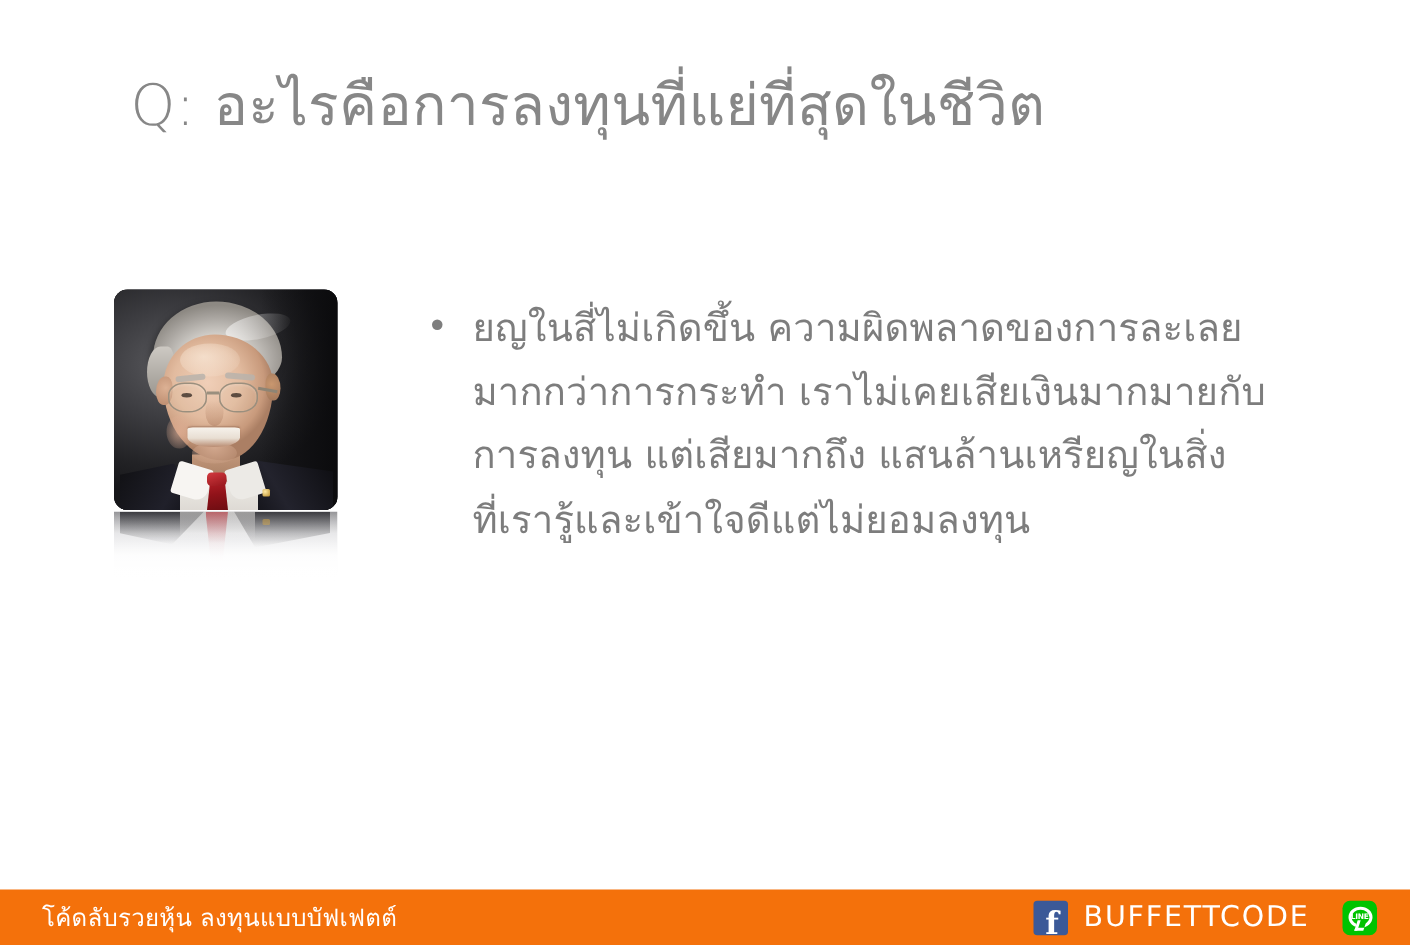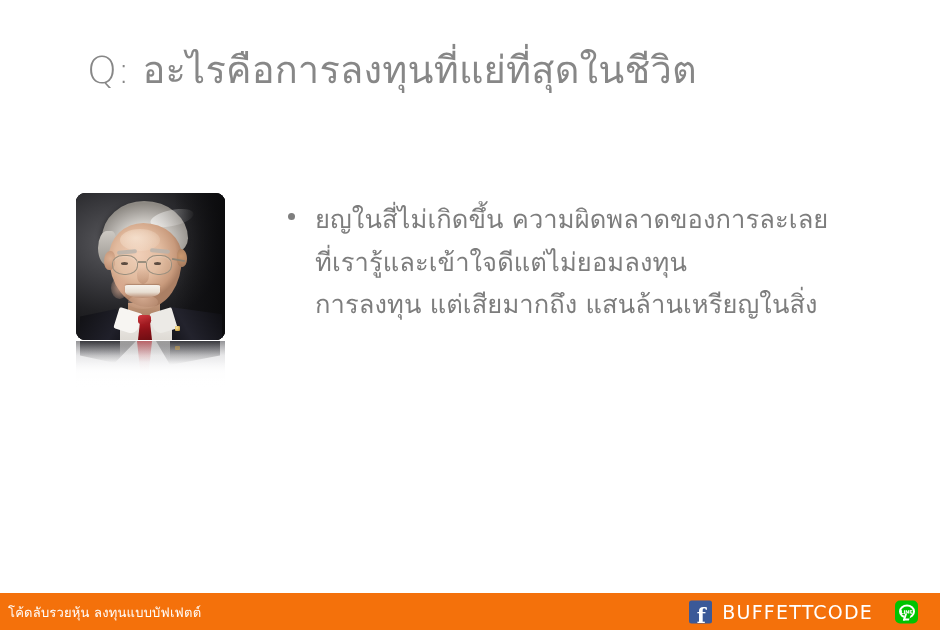--- a/index.html
+++ b/index.html
@@ -366,24 +366,24 @@
     left: 0;
     bottom: 0;
     width: 940px;
     height: 37px;
     background: #f4710b;
     display: flex;
     align-items: center;
   }
   #footer-left {
     position: absolute;
-    left: 8px;
+    left: 28px;
     top: 50%;
     transform: translateY(-50%);
-    font-size: 13px;
+    font-size: 16px;
     font-weight: 300;
     color: #ffffff;
     white-space: nowrap;
     letter-spacing: 0.2px;
   }
   #footer-social {
     position: absolute;
     right: 22px;
     top: 50%;
     transform: translateY(-50%);
@@ -519,22 +519,23 @@
       <div class="refl-pin"></div>
       <div class="refl-fade"></div>
     </div>
   </div>
 
   <div id="body-block">
     <div id="bullet-row">
       <span id="bullet-dot"></span>
       <div id="body-text">
         <span class="ln">ยญในสี่ไม่เกิดขึ้น ความผิดพลาดของการละเลย</span>
+        <span class="ln">มากกว่าการกระทำ เราไม่เคยเสียเงินมากมายกับ</span>
+        <span class="ln">การลงทุน แต่เสียมากถึง แสนล้านเหรียญในสิ่ง</span>
         <span class="ln">ที่เรารู้และเข้าใจดีแต่ไม่ยอมลงทุน</span>
-        <span class="ln">การลงทุน แต่เสียมากถึง แสนล้านเหรียญในสิ่ง</span>
       </div>
     </div>
   </div>
 
   <div id="footer-bar">
     <div id="footer-left">โค้ดลับรวยหุ้น ลงทุนแบบบัฟเฟตต์</div>
 
     <div id="footer-social">
 
       <div class="social-item">

